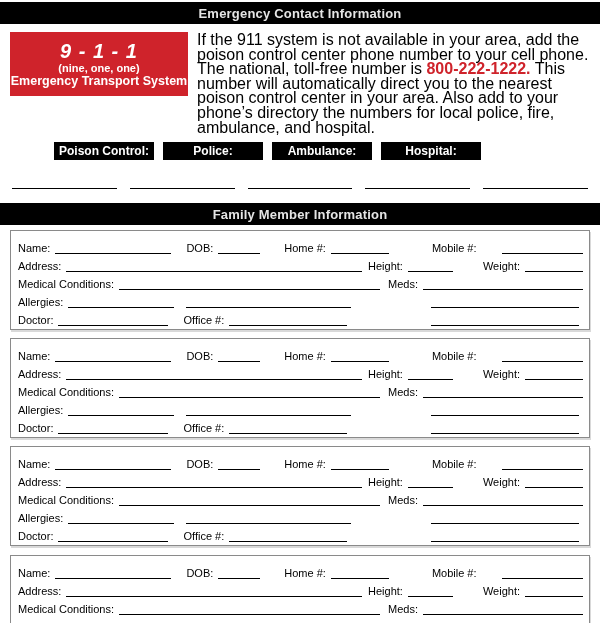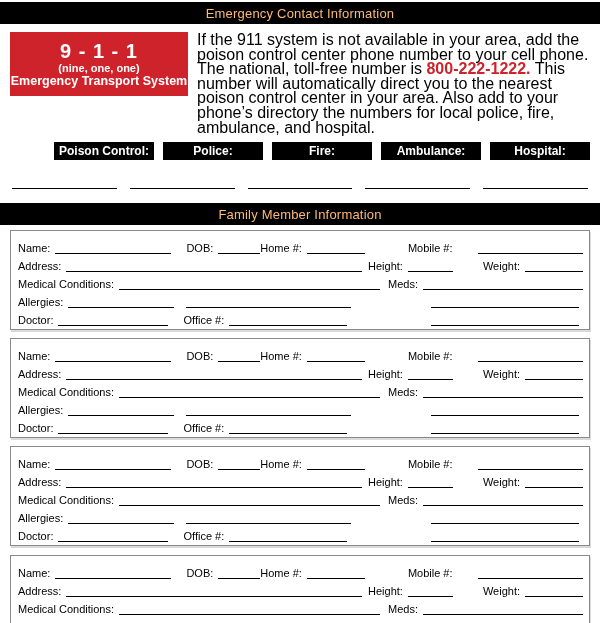--- a/index.html
+++ b/index.html
@@ -1,26 +1,26 @@
 <!DOCTYPE html>
 <html><head>
 <meta charset="utf-8">
 <style>
   * { margin:0; padding:0; box-sizing:border-box; }
   html,body { width:600px; height:623px; overflow:hidden; background:#fff;
               font-family:"Liberation Sans", sans-serif; color:#000; }
 
-  .fullbar { margin-top:2px; height:22px; background:#000; color:#fdba74;
-             font-weight:normal; font-size:13px; letter-spacing:.2px;
+  .fullbar { margin-top:2px; height:22px; background:#000; color:#e5e5e5;
+             font-weight:bold; font-size:13px; letter-spacing:.2px;
              display:flex; align-items:center; justify-content:center; }
 
   .intro { display:flex; align-items:flex-start; margin:8px 10px 0 10px; }
   .redbox { flex:0 0 178px; width:178px; height:64px; background:#CF232B; color:#fff;
             text-align:center; display:flex; flex-direction:column; justify-content:center; }
-  .r-num { font-size:20px; font-weight:bold; line-height:22px; letter-spacing:1px; }
+  .r-num { font-size:20px; font-weight:bold; line-height:22px; letter-spacing:1px;font-style:italic; }
   .r-phon { font-size:11px; font-weight:bold; line-height:12px; }
   .r-cap { font-size:12.5px; font-weight:bold; line-height:15px; }
   .para { font-size:16px; line-height:14.6px; margin-left:9px; padding-top:1px; max-width:398px; }
   .phone-red { color:#CF232B; font-weight:bold; }
 
   .cgrid { display:grid; grid-template-columns:repeat(5,1fr); gap:9px; margin:7px 10px 0 10px;padding-left:44px; }
   .cbar { background:#000; color:#fff; font-weight:bold; font-size:12px; height:18px;
           display:flex; align-items:center; justify-content:center; white-space:nowrap; }
   .clines { display:grid; grid-template-columns:repeat(5,1fr); gap:13px; margin:27px 12px 0 12px; }
   .cline { height:2px; border-bottom:1.5px solid #000; }
@@ -44,21 +44,21 @@
   .ln-f { width:45px; }                               
   .ln-g { width:58px; }                               
   .ln-h { flex:1; }                                   
   .ln-i { width:160px; }                              
   .ln-j { width:106px; }                              
   .ln-k { width:165px; margin-left:12px; }            
   .ln-l { width:110px; }                              
   .ln-m { width:118px; }                              
   .ln-r { width:148px; margin-left:auto; margin-right:4px; } 
   .ml6 { margin-left:6px; } .ml8 { margin-left:8px; } .ml12 { margin-left:15px; }
-  .ml24 { } .ml30 { margin-left:30px; } .ml50 { margin-left:43px; }
+  .ml24 { margin-left:24px; } .ml30 { margin-left:30px; } .ml50 { margin-left:43px; }
 </style>
 </head>
 <body>
 
 <div class="fullbar">
   <span>Emergency Contact Information</span>
 </div>
 
 <div class="intro">
   <div class="redbox">
@@ -70,23 +70,20 @@
 </div>
 
 <div class="cgrid">
   <div class="cbar">
       <span>Poison Control:</span>
     </div>
   <div class="cbar">
       <span>Police:</span>
     </div>
   <div class="cbar">
-      <span>Fire:</span>
-    </div>
-  <div class="cbar">
       <span>Ambulance:</span>
     </div>
   <div class="cbar">
       <span>Hospital:</span>
     </div>
 </div>
 
 <div class="clines">
   <div class="cline"></div>
   <div class="cline"></div>

